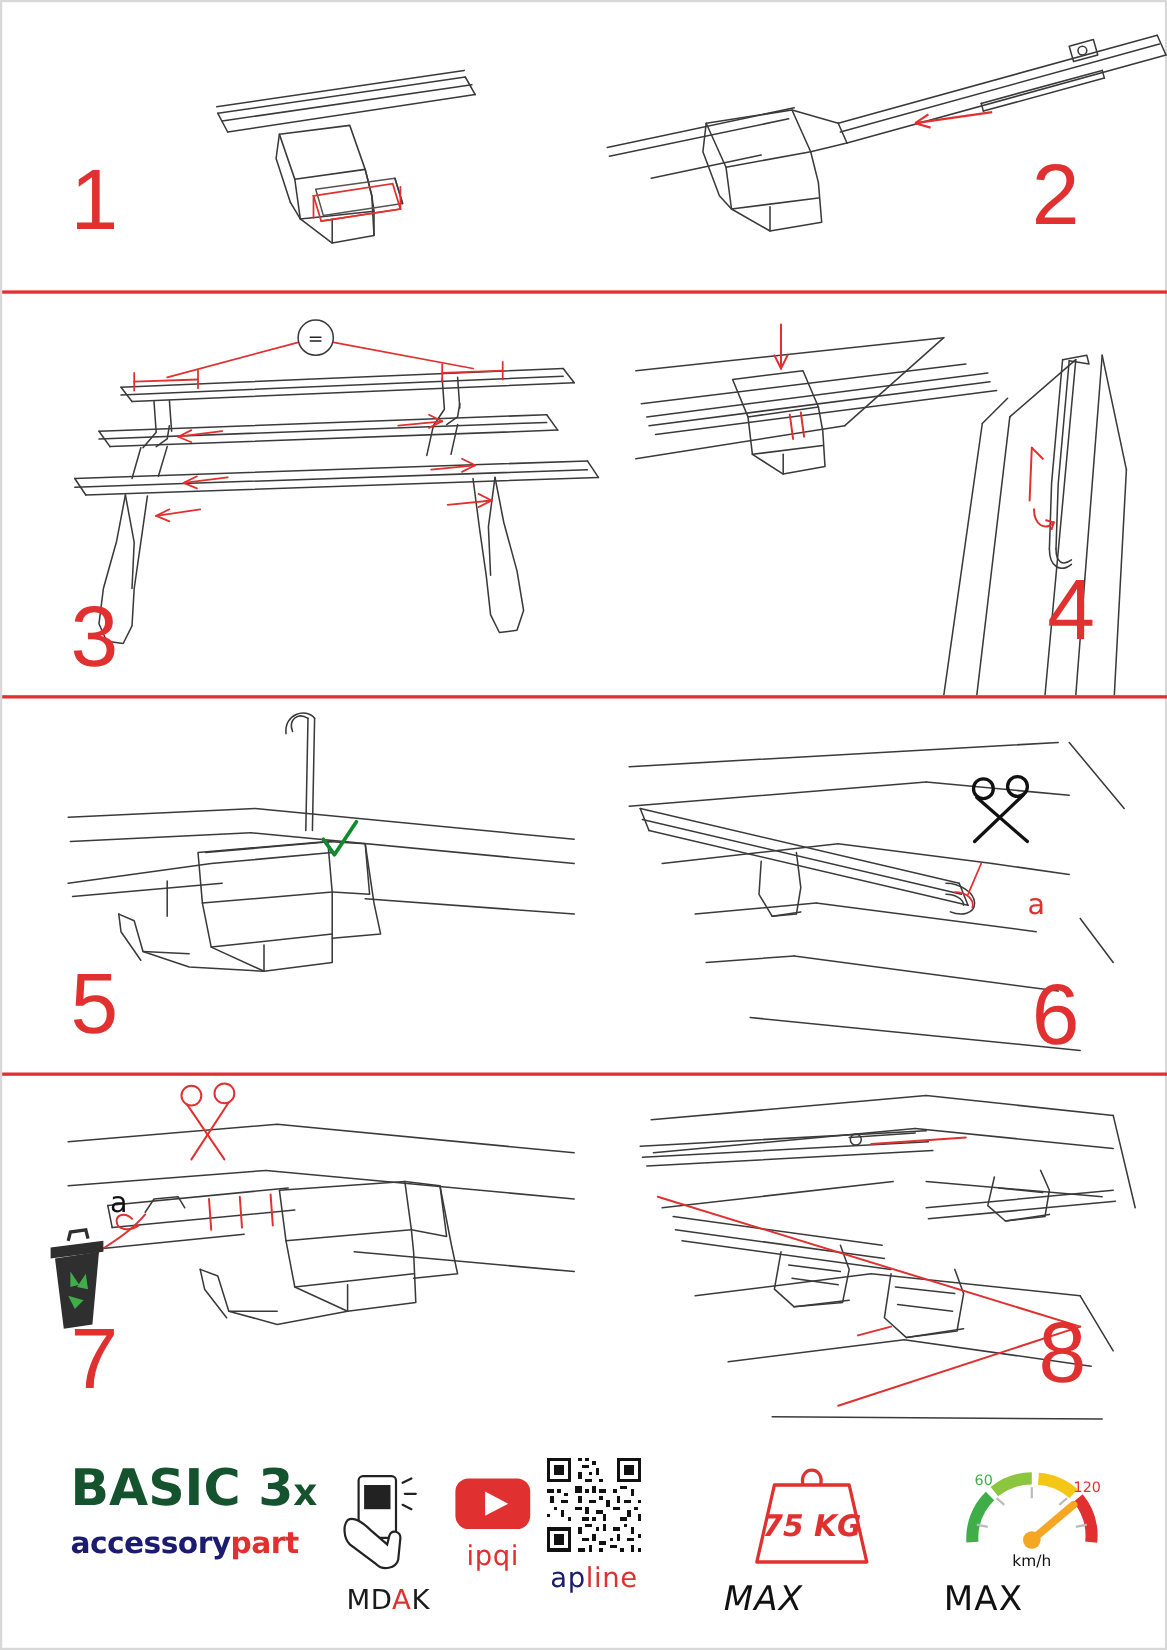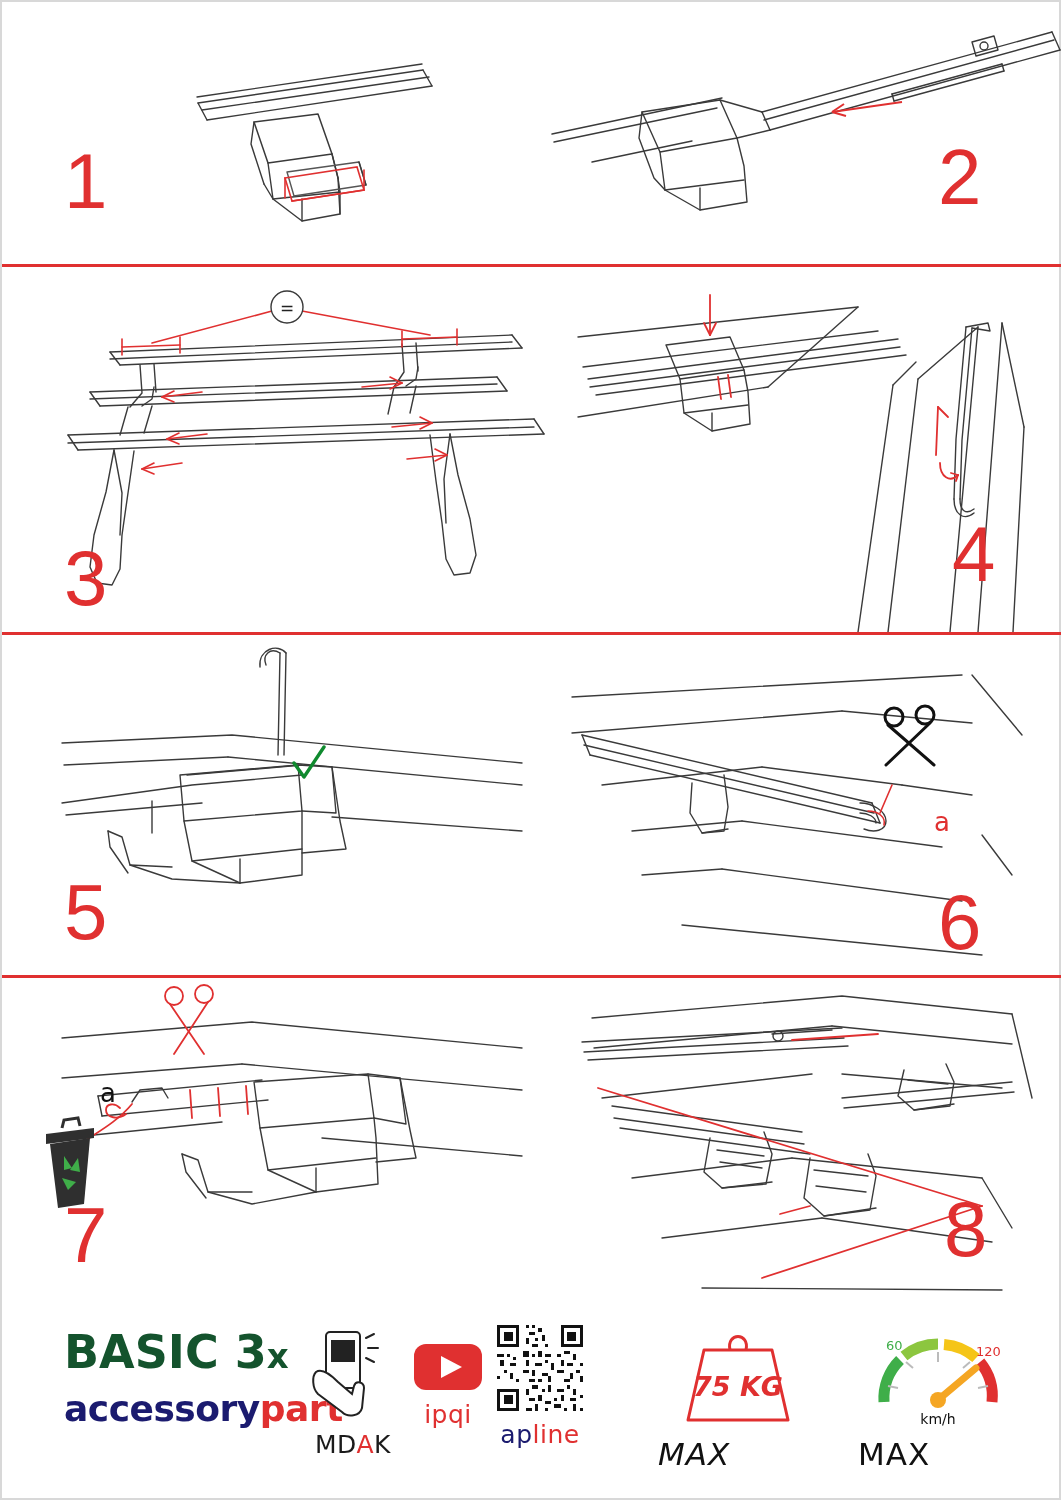--- a/index.html
+++ b/index.html
@@ -75,21 +75,21 @@
     letter-spacing: 0px;
     line-height: 1.05;
   }
   .brand-basic .x {
     font-size: 34px;
   }
   .brand-accessory {
     margin-top: 12px;
     font-family: "DejaVu Sans", sans-serif;
     font-weight: bold;
-    font-size: 36px;
+    font-size: 27px;
     color: #1b1b6f;
     letter-spacing: -0.5px;
   }
   .brand-accessory .part { color: #e03030; }
 
   .logo-item {
     position: absolute;
     text-align: center;
   }
   .logo-caption {
@@ -538,21 +538,21 @@
 
     <div class="brand-block">
       <div class="brand-basic">
         <span>BASIC 3</span><span class="x">x</span>
       </div>
       <div class="brand-accessory">
         <span>accessory</span><span class="part">part</span>
       </div>
     </div>
 
-    <div class="logo-item" style="left:296px;top:30px;width:110px;">
+    <div class="logo-item" style="left:296px;top:40px;width:110px;">
       <svg width="110" height="96" viewBox="0 0 110 96">
         <rect x="28" y="4" width="34" height="56" rx="4" fill="#fff" stroke="#222" stroke-width="2"></rect>
         <rect x="33" y="12" width="24" height="22" fill="#222"></rect>
         <g fill="#222">
           <rect x="35" y="14" width="6" height="6"></rect>
             <rect x="49" y="14" width="6" height="6"></rect>
           <rect x="35" y="26" width="6" height="6"></rect>
             <rect x="44" y="22" width="4" height="4"></rect>
           <rect x="49" y="28" width="4" height="4"></rect>
         </g>

